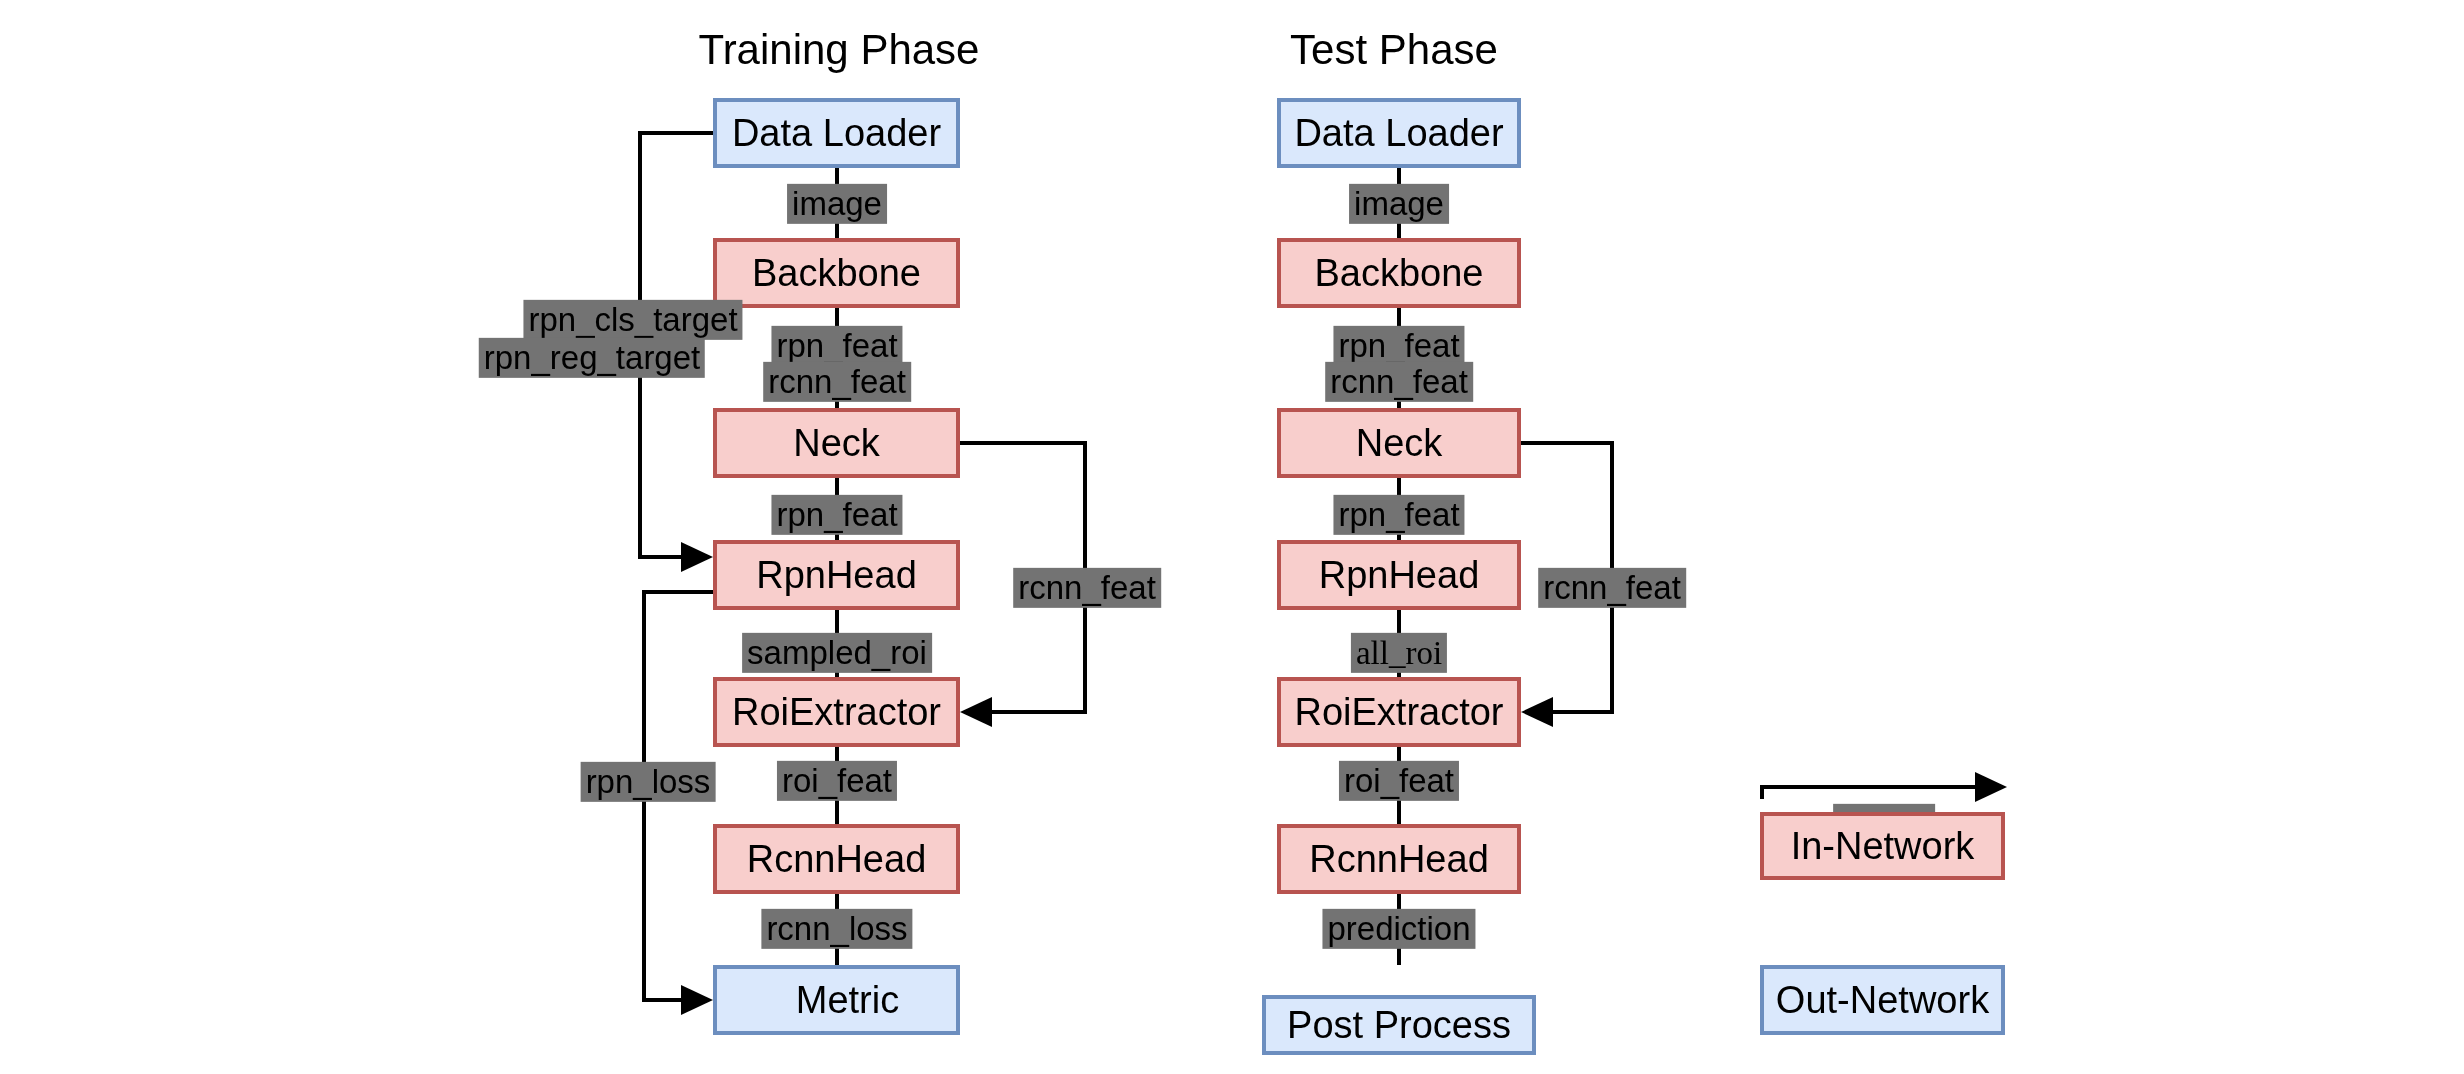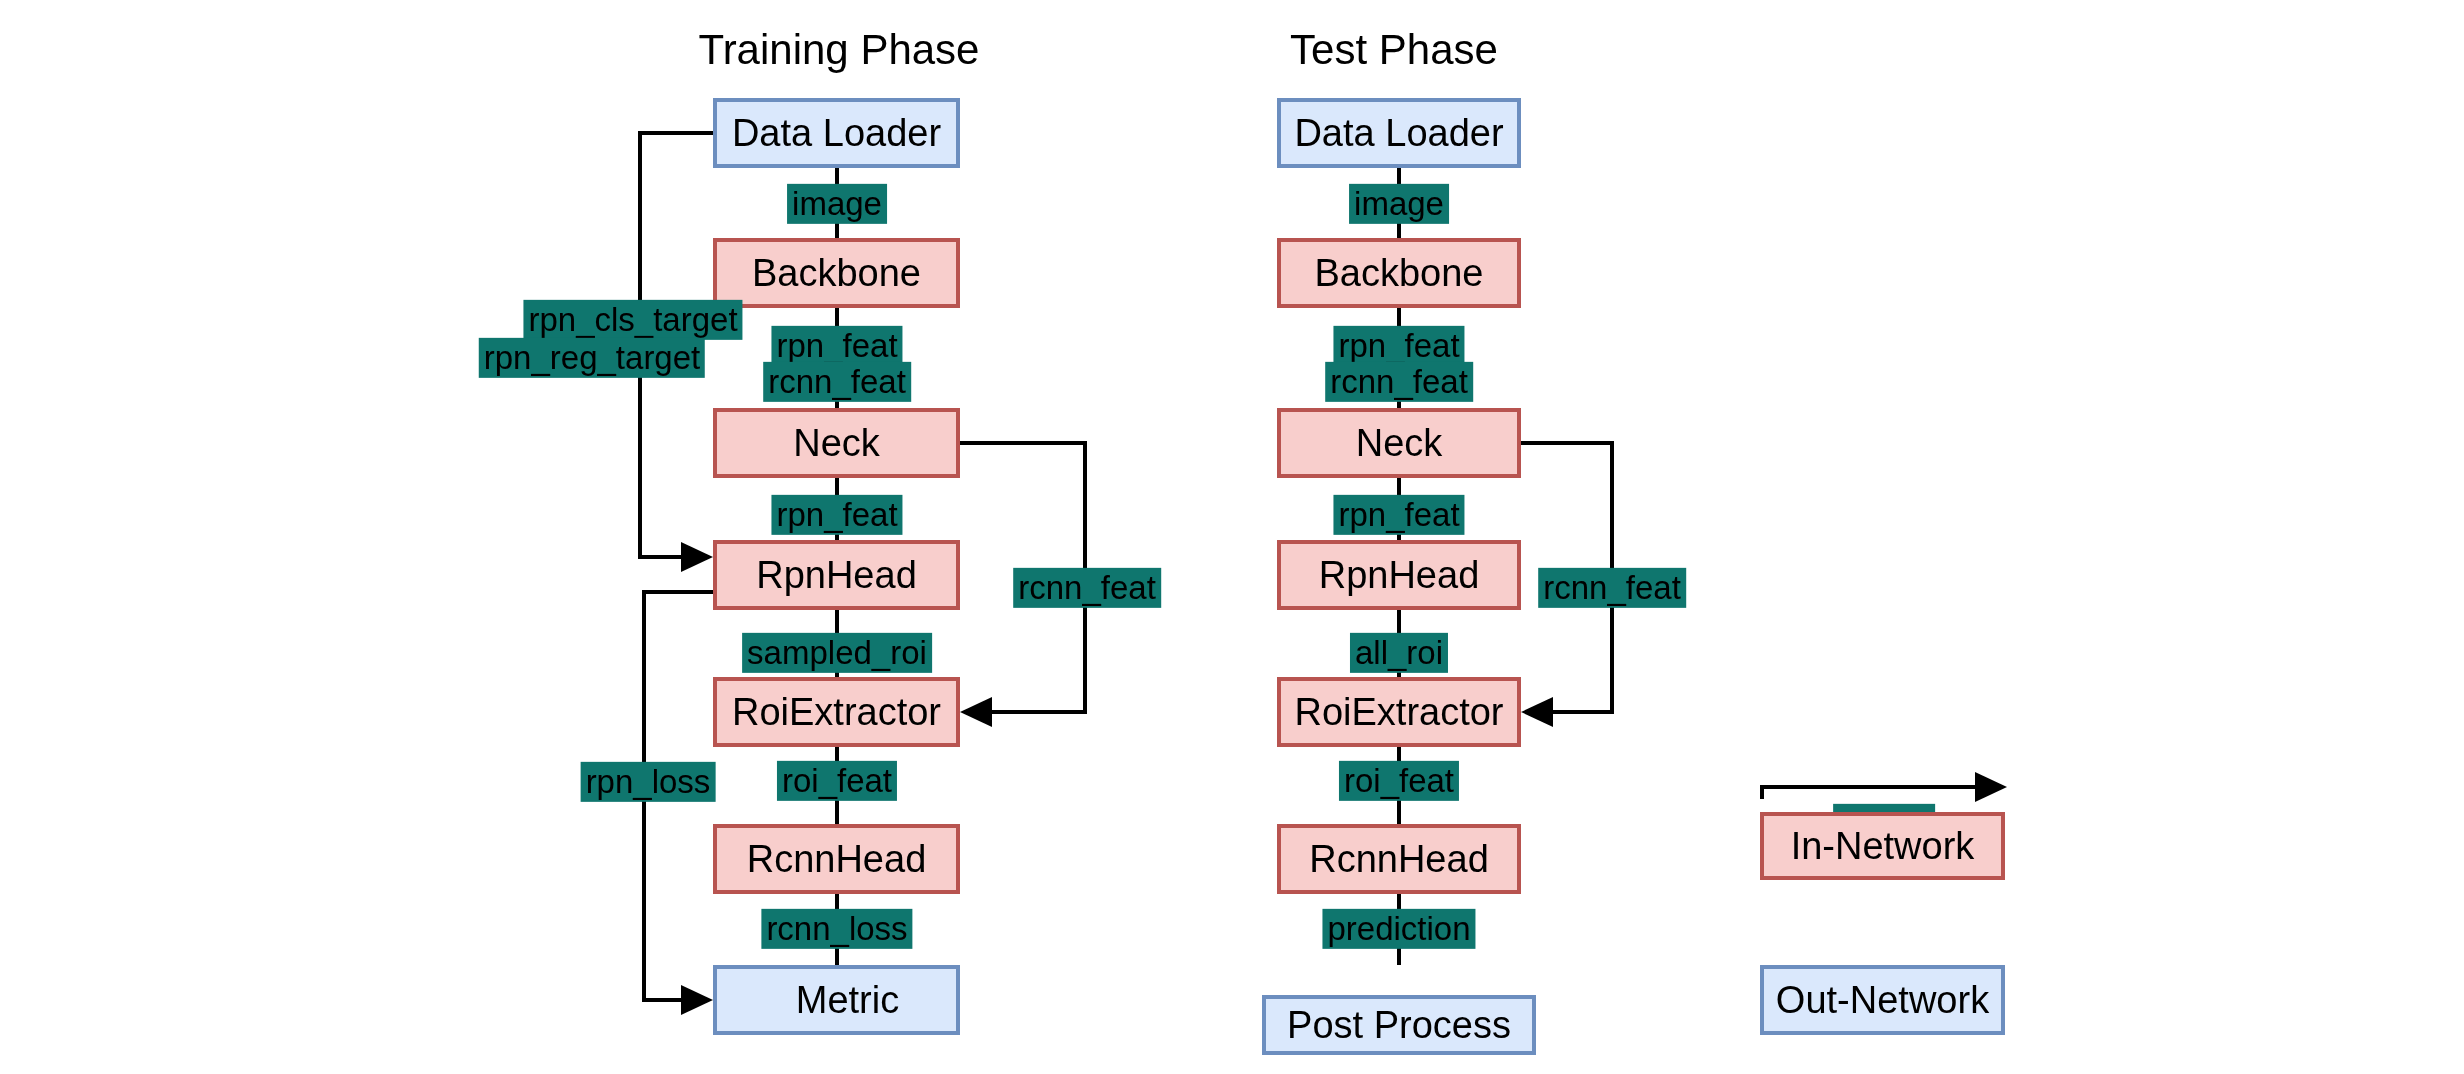--- a/index.html
+++ b/index.html
@@ -25,21 +25,21 @@
     display:flex;align-items:center;justify-content:center;
     font-size:38px;
     white-space:nowrap;
   }
   .box.in{background:var(--in-fill,#f8cecc);border-color:var(--in-stroke,#b85450);}
   .box.out{background:var(--out-fill,#dae8fc);border-color:var(--out-stroke,#6c8ebf);}
   .seg{position:absolute;background:var(--edge,#000);}
   .elabel{
     position:absolute;
     transform:translate(-50%,-50%);
-    background:#0f766e;
+    background:#737373;
     font-size:33px;
     line-height:1.1;
     padding:2px 5px;
     white-space:nowrap;
     text-align:left;
   }
   .arr{position:absolute;width:0;height:0;}
   .arr.right{border-top:15px solid transparent;border-bottom:15px solid transparent;border-left:32px solid var(--edge,#000);}
   .arr.left{border-top:15px solid transparent;border-bottom:15px solid transparent;border-right:32px solid var(--edge,#000);}
 </style>
@@ -111,21 +111,21 @@
   <div class="box in" style="left:1277px;top:408px;width:244px;height:70px;">Neck</div>
   <div class="box in" style="left:1277px;top:540px;width:244px;height:70px;">RpnHead</div>
   <div class="box in" style="left:1277px;top:677px;width:244px;height:70px;">RoiExtractor</div>
   <div class="box in" style="left:1277px;top:824px;width:244px;height:70px;">RcnnHead</div>
   <div class="box out" style="left:1262px;top:995px;width:274px;height:60px;">Post Process</div>
 
   <div class="elabel" style="left:1399px;top:204px;">image</div>
   <div class="elabel" style="left:1399px;top:346px;">rpn_feat</div>
   <div class="elabel" style="left:1399px;top:382px;">rcnn_feat</div>
   <div class="elabel" style="left:1399px;top:515px;">rpn_feat</div>
-  <div class="elabel" style="left:1399px;top:653px;">all_roi</div>
+  <div class="elabel" style="left:1399px;top:653px;font-family:Liberation Serif, serif;">all_roi</div>
   <div class="elabel" style="left:1399px;top:781px;">roi_feat</div>
   <div class="elabel" style="left:1399px;top:929px;">prediction</div>
   <div class="elabel" style="left:1612px;top:588px;">rcnn_feat</div>
 
   <div class="seg" style="left:1760px;top:785px;width:4px;height:14px;"></div>
   <div class="seg" style="left:1762px;top:785px;width:213px;height:4px;"></div>
   <div class="arr right" style="left:1975px;top:772px;"></div>
   <div class="elabel" style="left:1884px;top:792px;margin-top:32px;">output</div>
 
   <div class="box in" style="left:1760px;top:812px;width:245px;height:68px;">In-Network</div>

